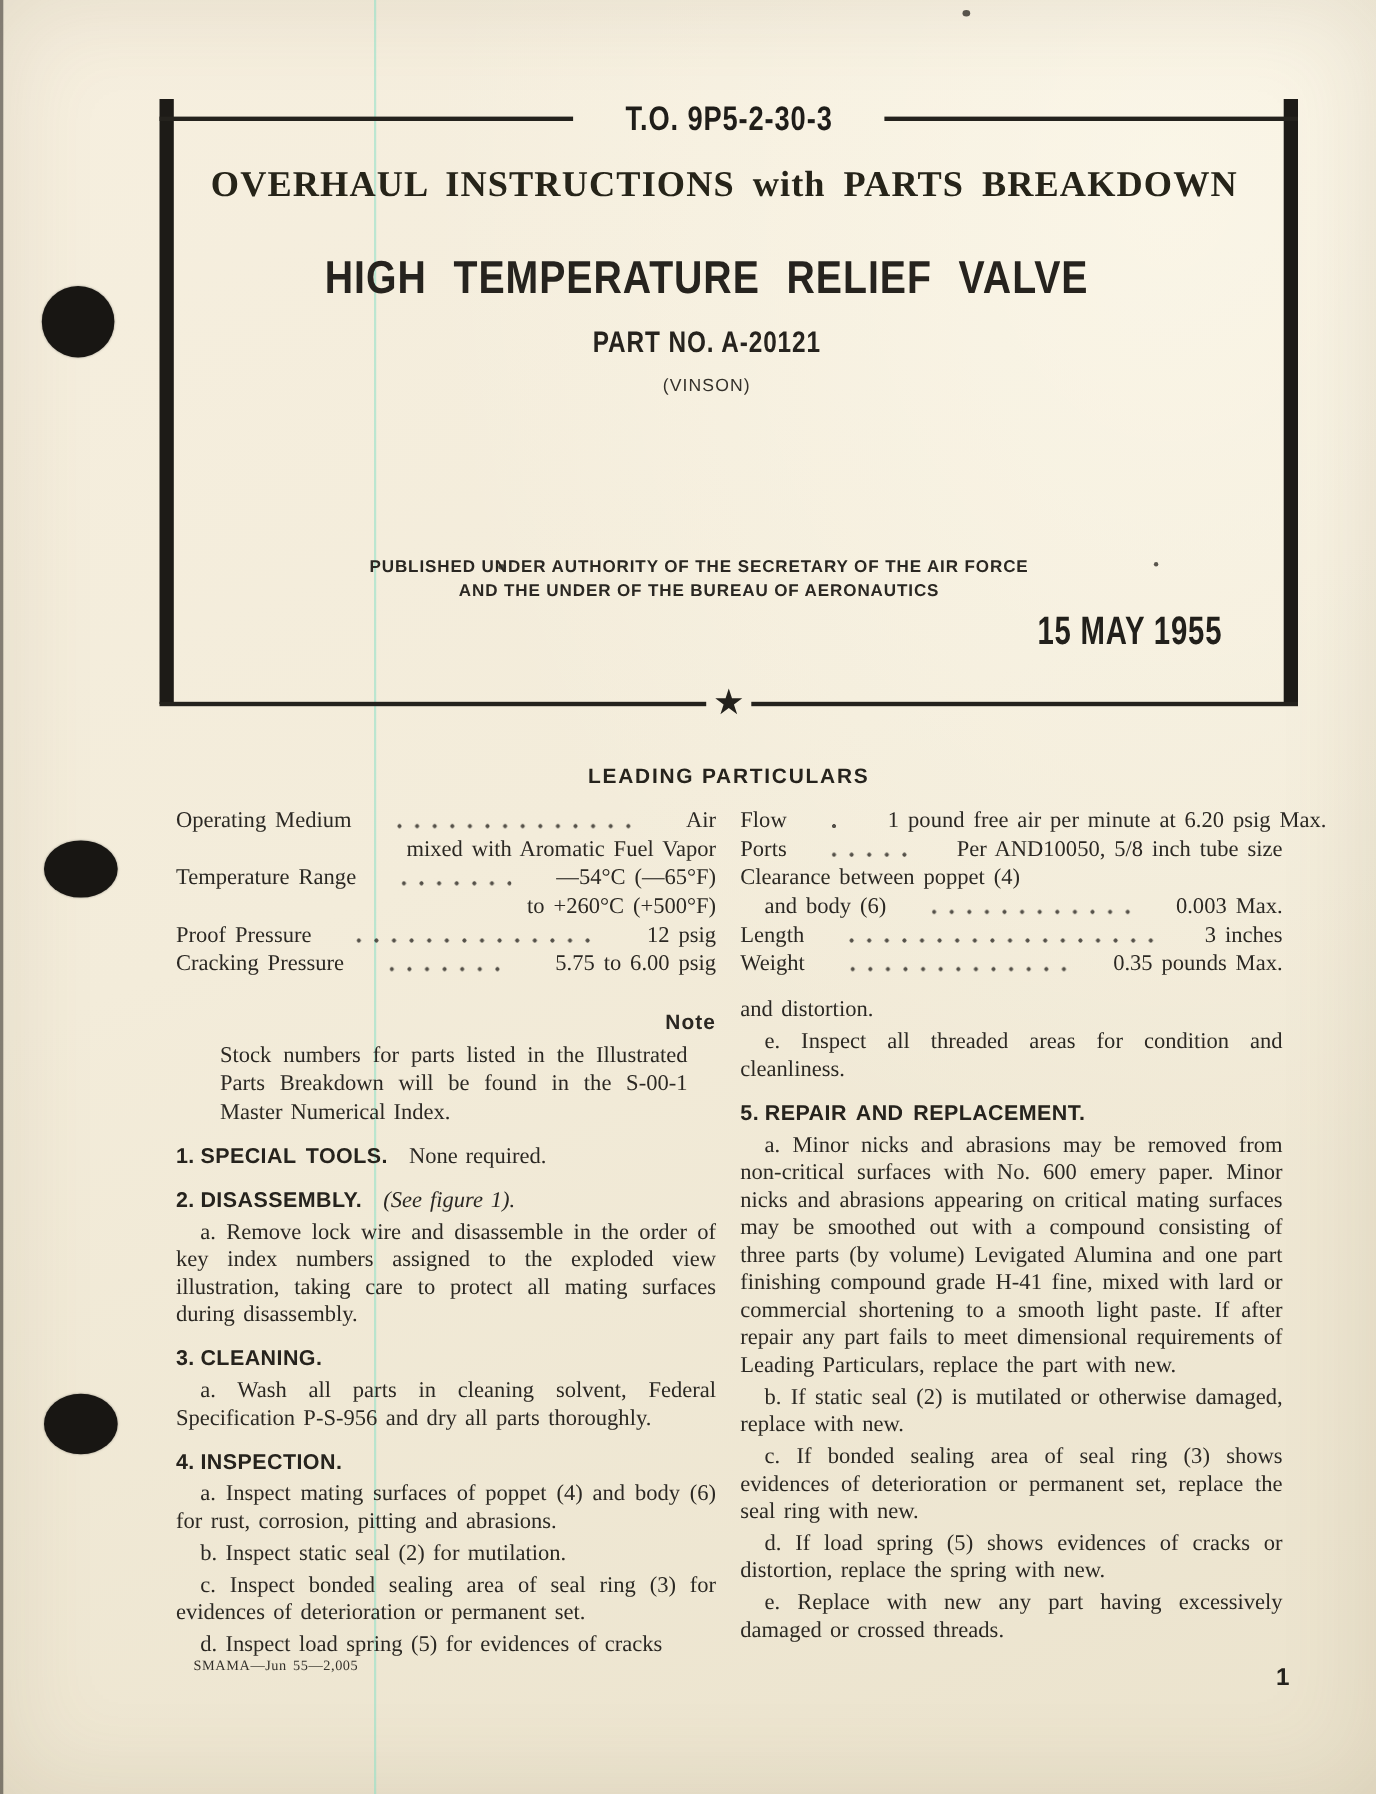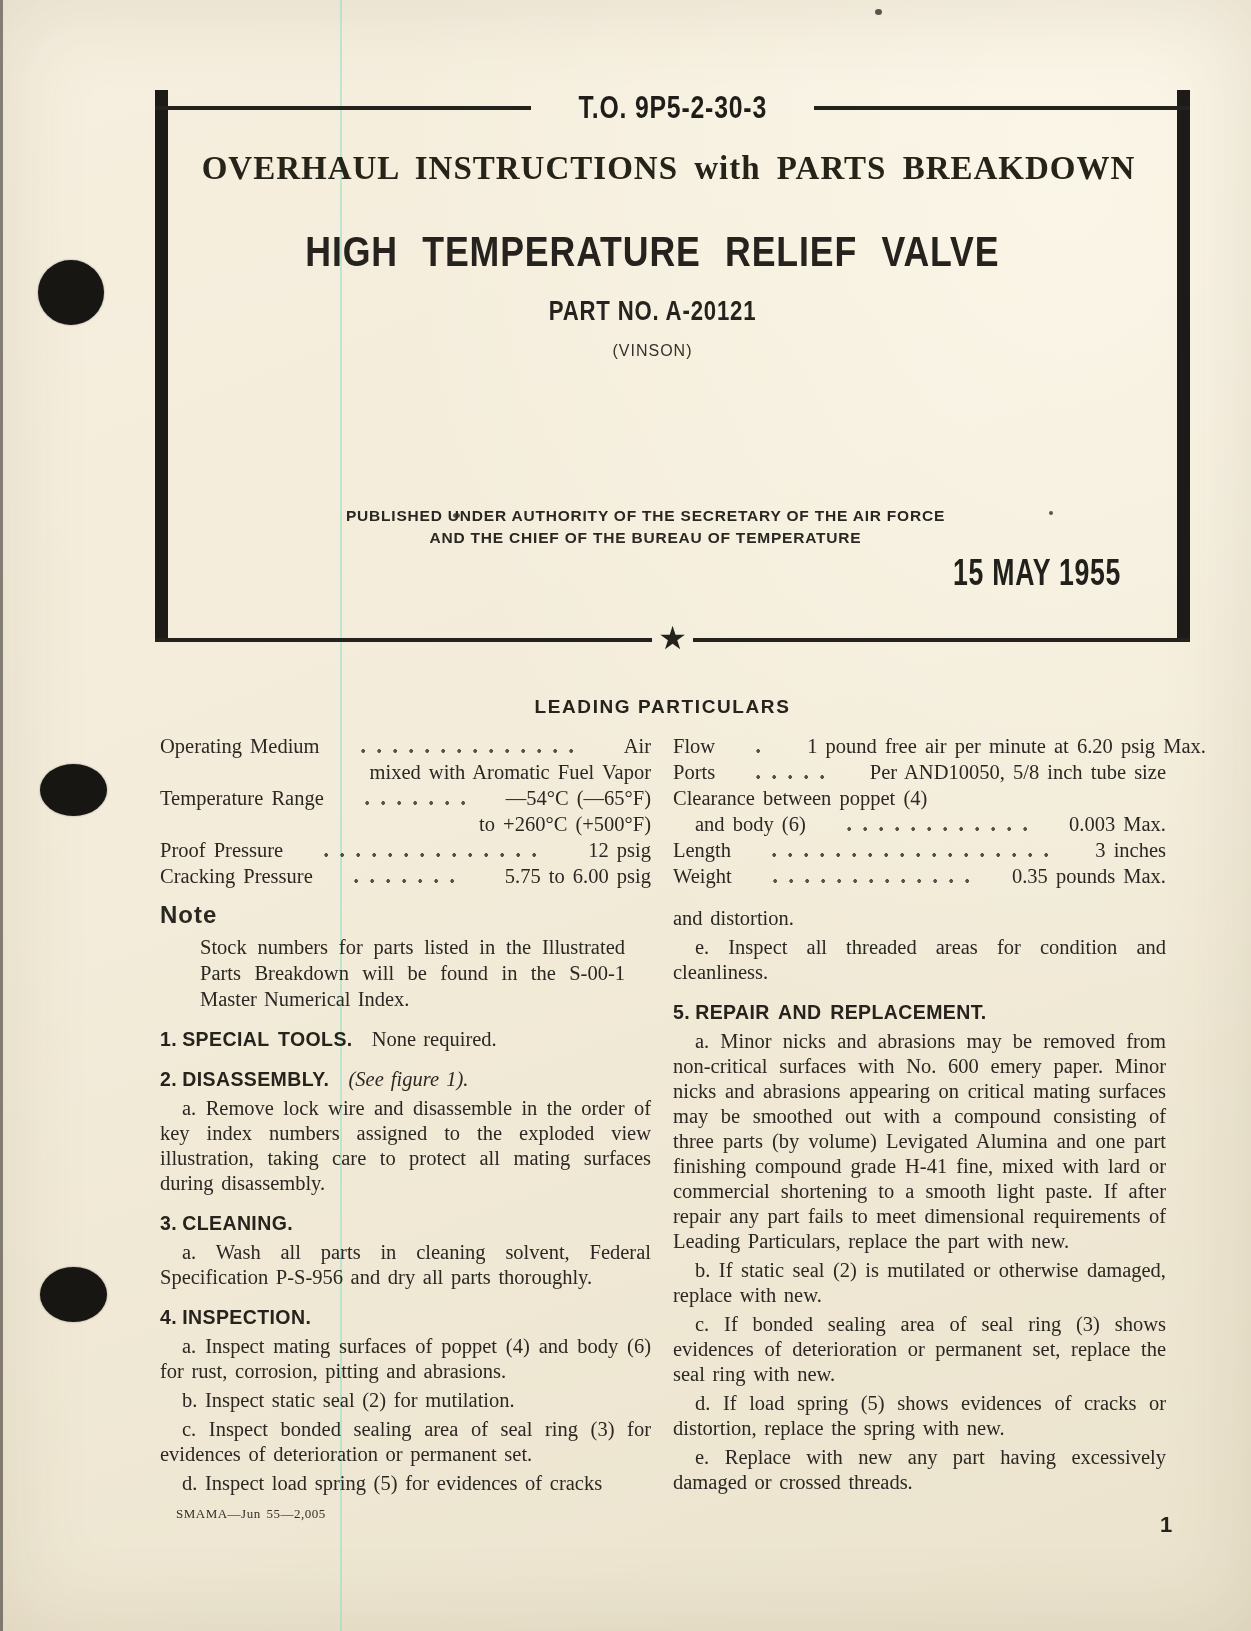--- a/index.html
+++ b/index.html
@@ -11,21 +11,21 @@
     box-shadow:inset 0 0 90px rgba(110,92,55,.14);
     font-family:"Liberation Serif", serif;color:#2b2823;
   }
   
   .edge-left{position:absolute;left:0;top:0;width:3px;height:100%;background:rgba(45,42,38,.55);}
   .cyan-line{position:absolute;left:340px;top:0;width:2px;height:100%;background:rgba(140,224,199,.55);}
   .speck{position:absolute;background:rgba(50,46,40,.8);border-radius:50%;}
   .hole{position:absolute;background:#181613;border-radius:50%;box-shadow:0 0 2px rgba(0,0,0,.4);}
 
   
-  .hbox{position:absolute;left:155px;top:90px;width:1035px;height:550px;
+  .hbox{position:absolute;left:145px;top:90px;width:1035px;height:550px;
     border-left:13px solid #1d1b17;border-right:13px solid #1d1b17;box-sizing:border-box;}
   .to-row{position:absolute;left:-13px;right:-13px;top:0;height:36px;display:flex;align-items:center;}
   .rule{flex:1 1 auto;height:4px;background:#24221d;}
   .cond{display:inline-block;transform:scaleX(.8);transform-origin:center;white-space:nowrap;}
   .to-text{font-family:"Liberation Sans",sans-serif;font-weight:bold;font-size:31px;
     letter-spacing:1px;margin:0 24px;color:#1f1d19;}
   .doc-type{position:absolute;left:0;right:40px;top:60px;text-align:center;
     font-weight:bold;font-size:33px;letter-spacing:1px;word-spacing:7px;color:#262419;margin-left:32px;}
   .big-title{position:absolute;left:0;right:40px;top:138px;text-align:center;
     font-family:"Liberation Sans",sans-serif;font-weight:bold;font-size:42px;color:#26231e;}
@@ -54,22 +54,22 @@
   .lp-row{display:flex;align-items:baseline;line-height:26px;gap:32px;}
   .lp-label{white-space:nowrap;word-spacing:3px;}
   .lp-value{white-space:nowrap;word-spacing:3px;}
   .lp-leader{flex:1 1 auto;align-self:flex-end;height:6px;min-width:10px;margin:0 9px 5px 9px;
     background-image:radial-gradient(circle at 2.2px 3px, rgba(45,42,37,.8) 1.6px, rgba(45,42,37,0) 2.1px);
     background-size:16px 6px;background-repeat:repeat-x;}
   .lp-cont{text-align:right;line-height:26px;word-spacing:3px;}
   .lp-indent{padding-left:22px;}
 
   
-  .note-heading{margin-top:12px;text-align:left;font-family:"Liberation Sans",sans-serif;
-    font-weight:bold;font-size:24px;letter-spacing:1px;color:#2a2722;}
+  .note-heading{margin-top:30px;text-align:right;font-family:"Liberation Sans",sans-serif;
+    font-weight:bold;font-size:19px;letter-spacing:1px;color:#2a2722;}
   .note-body{margin:5px 26px 0 40px;text-align:justify;line-height:26px;word-spacing:2px;}
   .sec-heading{margin-top:14px;line-height:26px;}
   .sec-title{font-family:"Liberation Sans",sans-serif;font-weight:bold;font-size:19.5px;
     letter-spacing:.4px;color:#26231d;word-spacing:3px;}
   .sec-inline{margin-left:14px;word-spacing:2px;}
   .sec-inline-italic{margin-left:14px;font-style:italic;word-spacing:2px;}
   .para{margin-top:4px;text-align:justify;text-indent:22px;line-height:25px;word-spacing:2.5px;}
   .para.tight{margin-top:4px;}
   .cont-line{margin-top:17px;line-height:25px;word-spacing:2.5px;}
 
@@ -100,21 +100,21 @@
       <span class="rule"></span>
       <span class="to-text"><span class="cond">T.O. 9P5-2-30-3</span></span>
       <span class="rule"></span>
     </div>
     <div class="doc-type">OVERHAUL INSTRUCTIONS with PARTS BREAKDOWN</div>
     <div class="big-title"><span class="cond">HIGH TEMPERATURE RELIEF VALVE</span></div>
     <div class="part-no"><span class="cond">PART NO. A-20121</span></div>
     <div class="vendor">(VINSON)</div>
     <div class="authority">
       <div>PUBLISHED UNDER AUTHORITY OF THE SECRETARY OF THE AIR FORCE</div>
-      <div>AND THE CHIEF OF THE BUREAU OF TEMPERATURE</div>
+      <div>AND THE UNDER OF THE BUREAU OF AERONAUTICS</div>
     </div>
     <div class="date"><span class="cond">15 MAY 1955</span></div>
     <div class="star-row">
       <span class="rule"></span>
       <span class="star">★</span>
       <span class="rule"></span>
     </div>
   </div>
 
   <div class="lp-heading">LEADING PARTICULARS</div>

